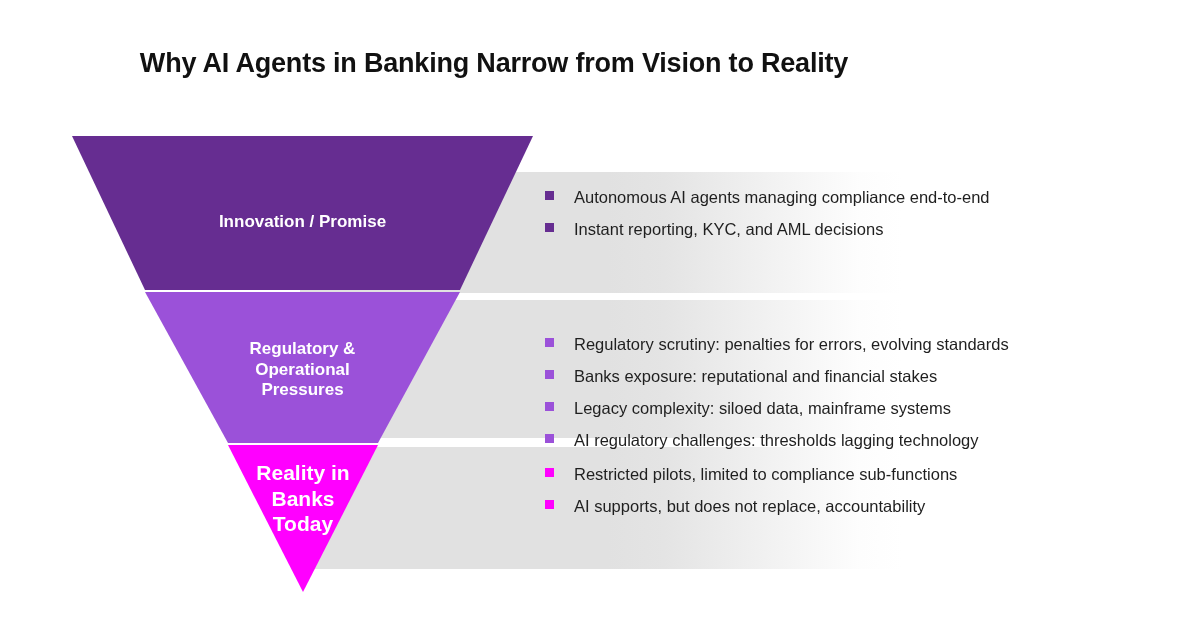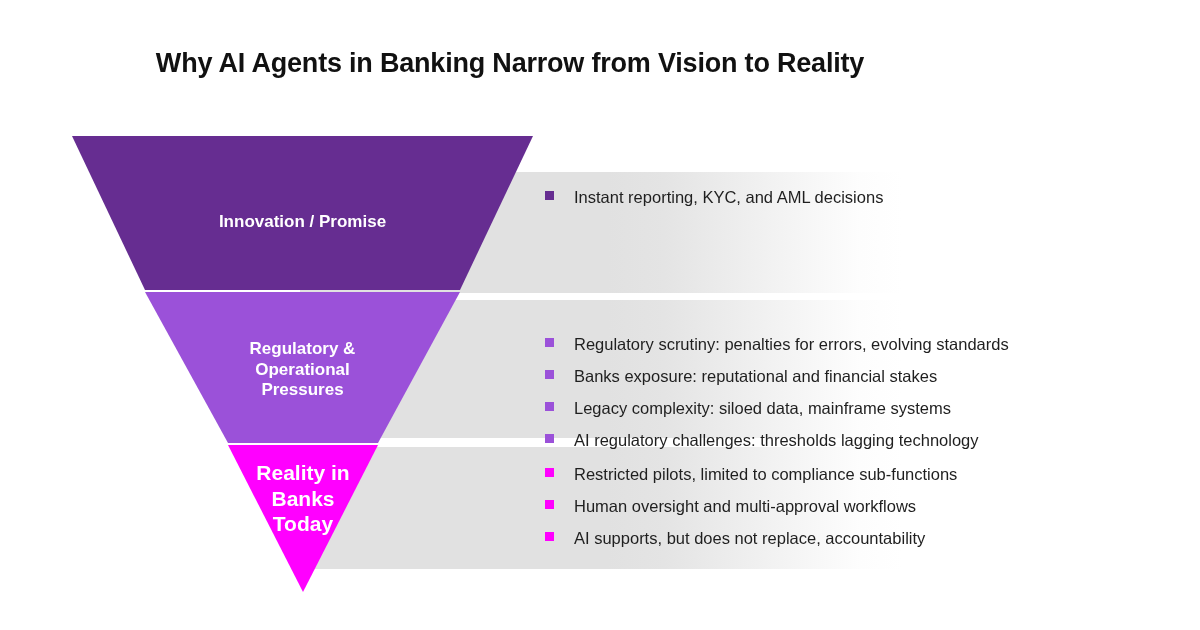--- a/index.html
+++ b/index.html
@@ -20,21 +20,20 @@
   .title {
     position: absolute;
     top: 48px;
     left: 0;
     width: 988px;
     text-align: center;
     font-size: 27px;
     font-weight: bold;
     color: #111111;
     letter-spacing: -0.2px;
-    padding-left: 16px;
   }
 
   
   .stage {
     position: absolute;
     left: 0;
     top: 0;
     width: 1200px;
     height: 630px;
   }
@@ -152,20 +151,24 @@
 
   <div class="funnel-label funnel-label-3">
     <div>Reality in</div>
     <div>Banks</div>
     <div>Today</div>
   </div>
 
   <div class="bullets bullets-1">
     <div class="bullet-row">
       <span class="bullet-marker" style="background:#662D91"></span>
+      <span class="bullet-text">Autonomous AI agents managing compliance end-to-end</span>
+    </div>
+    <div class="bullet-row">
+      <span class="bullet-marker" style="background:#662D91"></span>
       <span class="bullet-text">Instant reporting, KYC, and AML decisions</span>
     </div>
   </div>
 
   <div class="bullets bullets-2">
     <div class="bullet-row">
       <span class="bullet-marker" style="background:#9B51D9"></span>
       <span class="bullet-text">Regulatory scrutiny: penalties for errors, evolving standards</span>
     </div>
     <div class="bullet-row">
@@ -182,21 +185,17 @@
     </div>
   </div>
 
   <div class="bullets bullets-3">
     <div class="bullet-row">
       <span class="bullet-marker" style="background:#FF00FF"></span>
       <span class="bullet-text">Restricted pilots, limited to compliance sub-functions</span>
     </div>
     <div class="bullet-row">
       <span class="bullet-marker" style="background:#FF00FF"></span>
-      <span class="bullet-text">Human oversight and multi-approval workflows</span>
-    </div>
-    <div class="bullet-row">
-      <span class="bullet-marker" style="background:#FF00FF"></span>
       <span class="bullet-text">AI supports, but does not replace, accountability</span>
     </div>
   </div>
 
 </div>
 
 </body></html>

